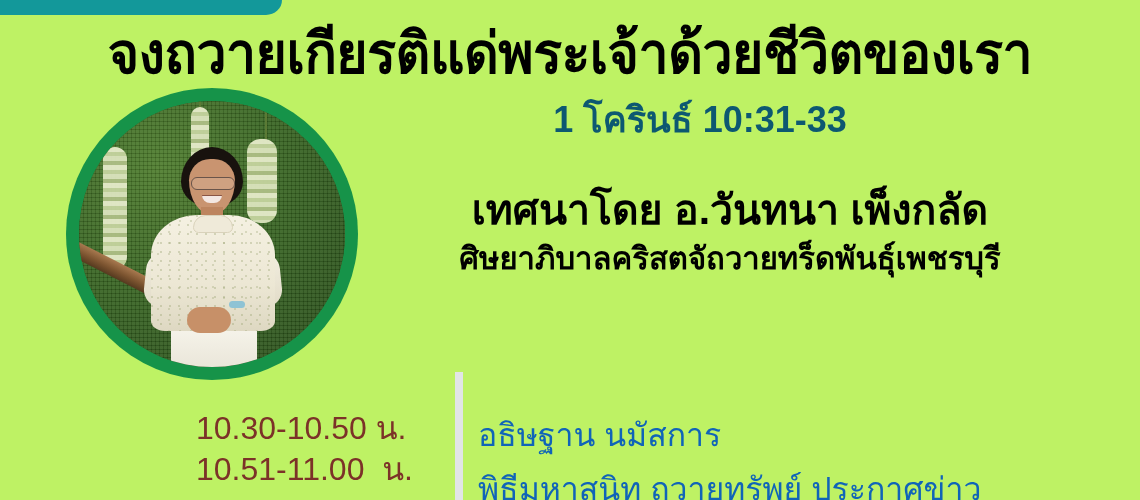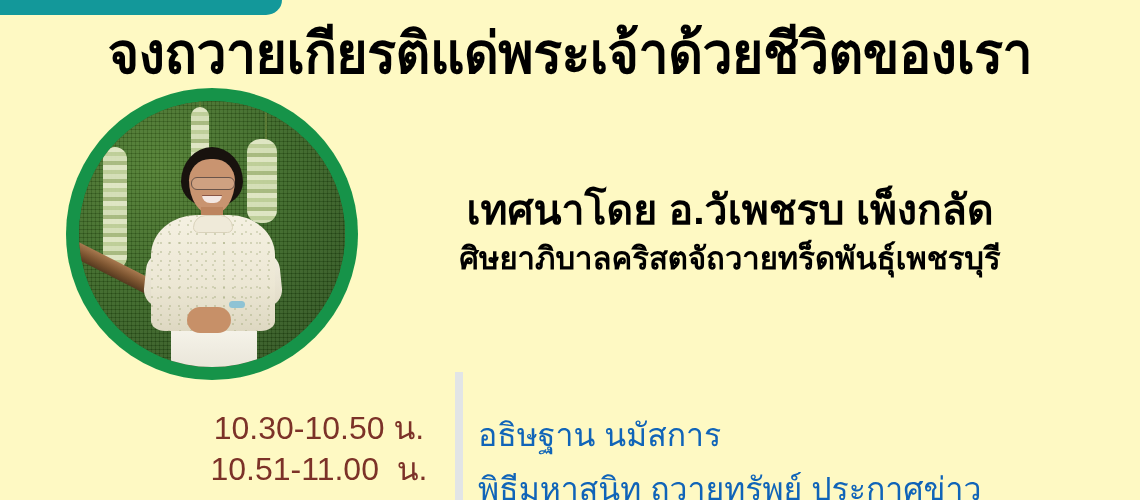--- a/index.html
+++ b/index.html
@@ -5,21 +5,21 @@
   html, body {
     margin: 0;
     padding: 0;
     background: #ffffff;
   }
   #poster {
     position: relative;
     width: 1140px;
     height: 500px;
     overflow: hidden;
-    background: #fef9c3;
+    background: #bef264;
     font-family: "Liberation Sans", "DejaVu Sans", sans-serif;
   }
 
   
   #top-bar {
     position: absolute;
     left: 0;
     top: 0;
     width: 282px;
     height: 15px;
@@ -246,21 +246,21 @@
     top: 372px;
     width: 8px;
     height: 128px;
     background: #e2e5e6;
   }
   #schedule-times {
     position: absolute;
     left: 196px;
     top: 408px;
     width: 246px;
-    text-align: center;
+    text-align: left;
     color: #7c3228;
     font-size: 32px;
     line-height: 41px;
     font-weight: 400;
     white-space: pre;
   }
   #schedule-items {
     position: absolute;
     left: 478px;
     top: 408px;
@@ -275,20 +275,21 @@
 </style>
 </head>
 <body>
 
 <div id="poster">
 
   <div id="top-bar"></div>
 
   <div id="headline">จงถวายเกียรติแด่พระเจ้าด้วยชีวิตของเรา</div>
 
+  <div id="verse-ref">1 โครินธ์ 10:31-33</div>
 
   <div id="portrait-frame">
     <div id="portrait-clip">
       <div class="grass"></div>
       <div class="stem" id="stem-mid"></div>
       <div class="stem" id="stem-right"></div>
       <div class="spray" id="spray-left"></div>
       <div class="spray" id="spray-mid"></div>
       <div class="spray" id="spray-right"></div>
       <div id="branch"></div>
@@ -303,21 +304,21 @@
         <div id="blouse"></div>
         <div id="collar"></div>
         <div id="glasses"></div>
         <div id="smile"></div>
         <div id="hands"></div>
         <div id="bracelet"></div>
       </div>
     </div>
   </div>
 
-  <div id="preacher-name">เทศนาโดย อ.วัเพชรบ เพ็งกลัด</div>
+  <div id="preacher-name">เทศนาโดย อ.วันทนา เพ็งกลัด</div>
   <div id="preacher-role">ศิษยาภิบาลคริสตจัถวายทร็ดพันธุ์เพชรบุรี</div>
 
   <div id="divider"></div>
 
   <div id="schedule-times">10.30-10.50 น.
 10.51-11.00  น.</div>
   <div id="schedule-items">อธิษฐาน นมัสการ
 พิธีมหาสนิท ถวายทรัพย์ ประกาศข่าว</div>
 
 </div>

